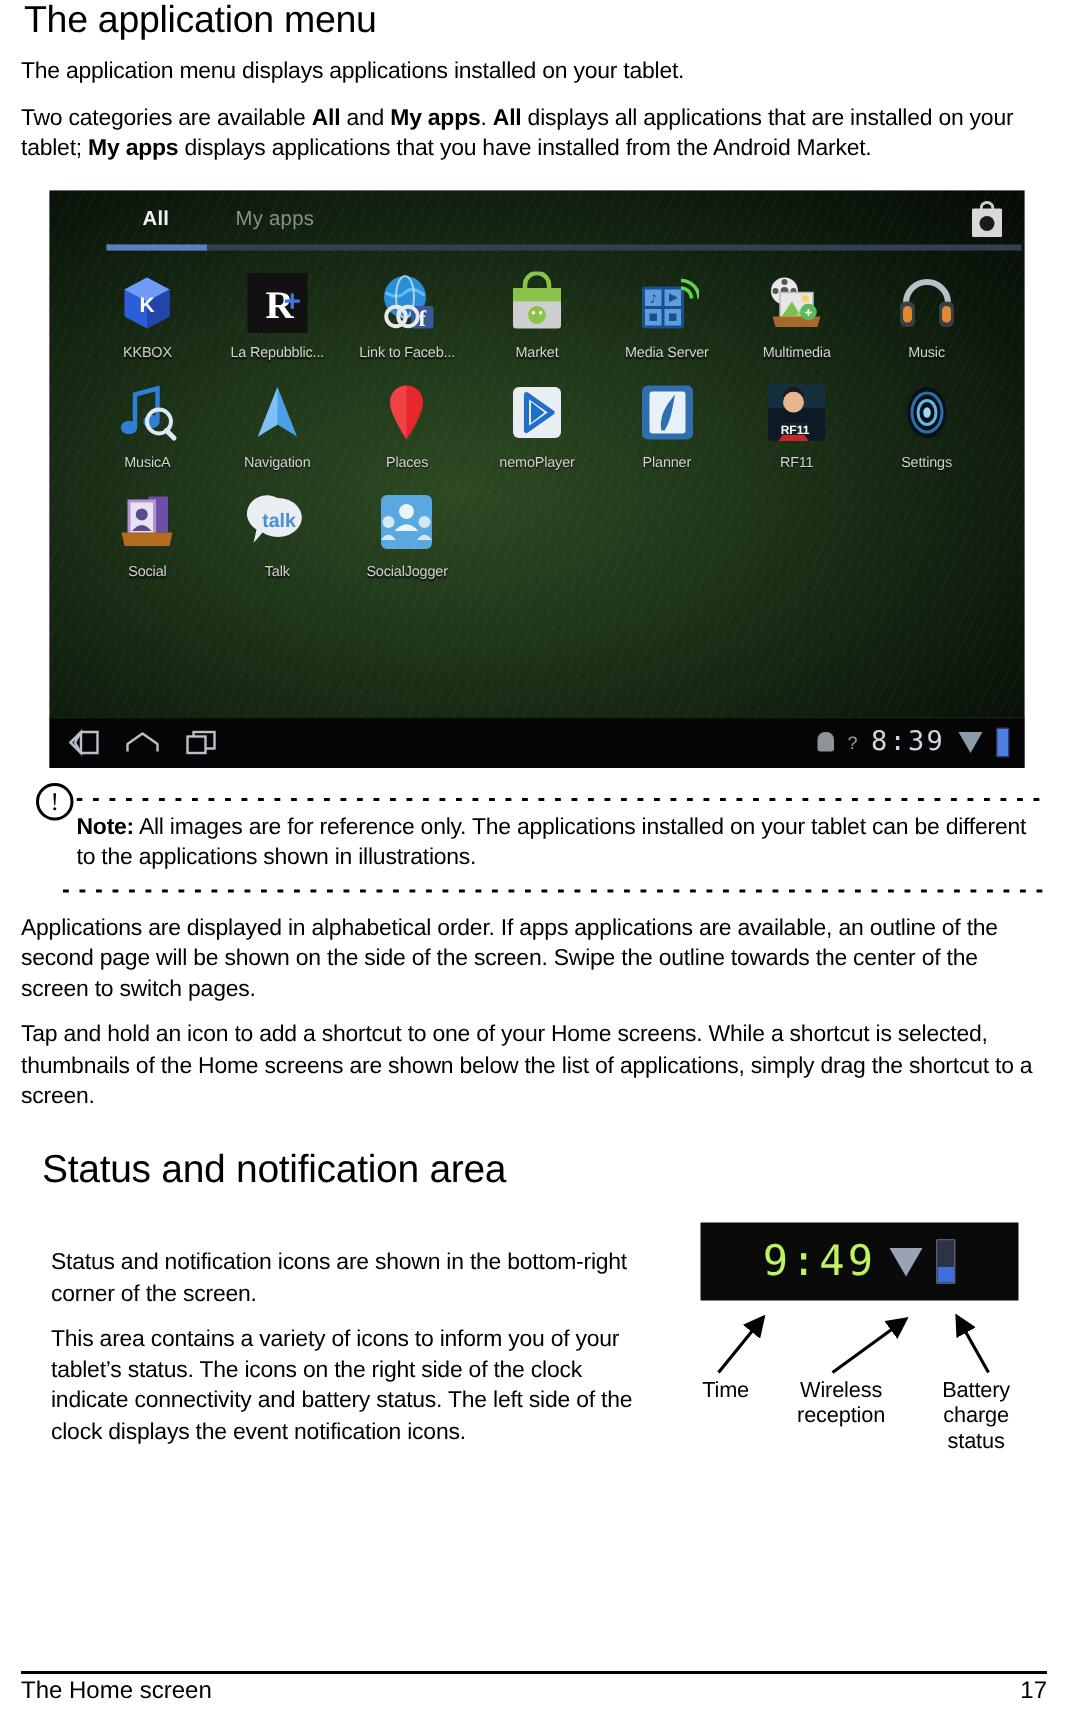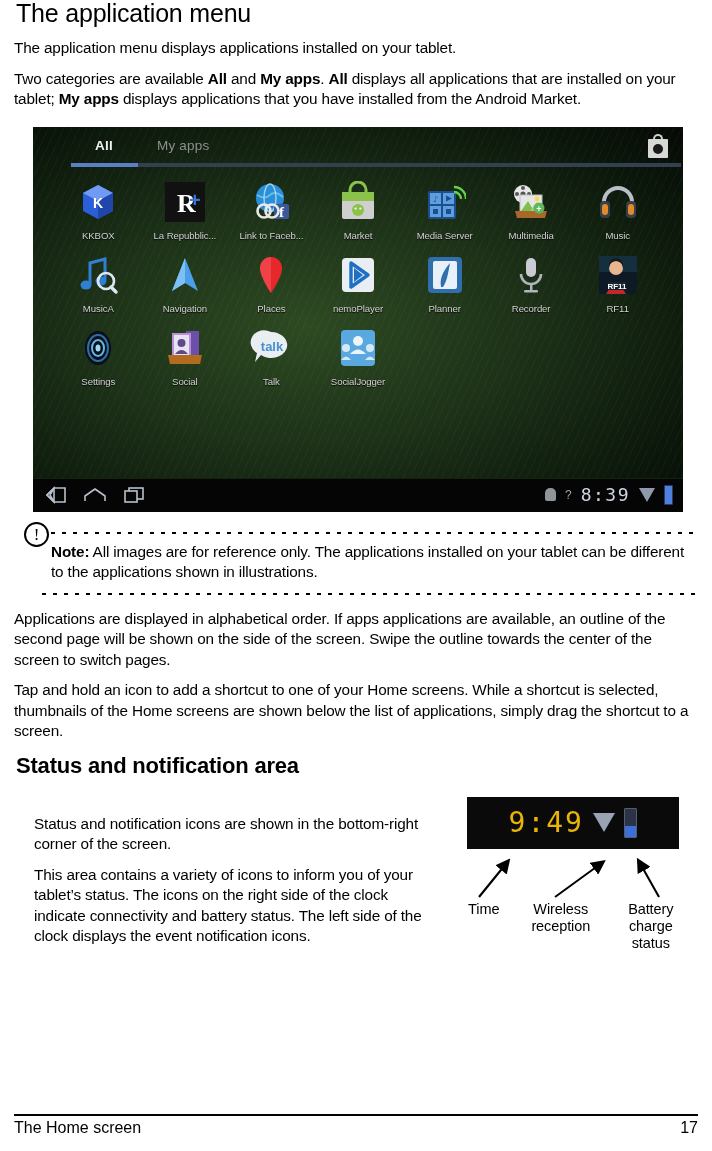--- a/index.html
+++ b/index.html
@@ -17,24 +17,24 @@
   
   .h1 {
     font-size: 25px;
     font-weight: 400;
     letter-spacing: -0.2px;
     margin: 0;
     padding: 0 0 0 2px;
     line-height: 1.05;
   }
   .h2 {
-    font-size: 22px;
-    font-weight: 700;
+    font-size: 26px;
+    font-weight: 400;
     letter-spacing: -0.2px;
-    margin: 0;
+    margin: 12px;
     padding: 0 0 0 2px;
     line-height: 1.05;
   }
   p.body {
     font-size: 15.3px;
     line-height: 20.5px;
     margin: 0;
     padding: 0;
     letter-spacing: -0.15px;
   }
@@ -244,21 +244,21 @@
     width: 212px;
     height: 52px;
     background: #0a0a0a;
     position: relative;
     margin-left: 16px;
     display: flex;
     align-items: center;
     justify-content: center;
     gap: 9px;
   }
-  .statusbar-img .clock-text { font-size: 28px; letter-spacing: 2px; color: #eab308; }
+  .statusbar-img .clock-text { font-size: 28px; letter-spacing: 2px; color: #bef264; }
   .statusbar-img .wifi-tri {
     border-left-width: 11px; border-right-width: 11px; border-top-width: 19px;
     border-top-color: #9aa3b4;
   }
   .statusbar-img .batt {
     width: 13px; height: 30px;
     background: linear-gradient(to top, #3d6fd8 0 38%, #2c3346 38% 100%);
     border: 1px solid #555d6e;
   }
   .callouts {
@@ -484,31 +484,20 @@
         <div class="app-icon">
           <svg width="42" height="42" viewBox="0 0 42 42">
             <rect x="4" y="3" width="34" height="36" rx="4" fill="#2f6fae"></rect>
             <rect x="9" y="7" width="24" height="28" rx="2" fill="#e9f1f8"></rect>
             <path d="M17 33 C15 22 22 14 26 9 C24 20 23 27 19 33 Z" fill="#2f6fae"></path>
           </svg>
         </div>
         <div class="app-label">Planner</div>
       </div>
 
-      <div class="app">
-        <div class="app-icon">
-          <svg width="42" height="42" viewBox="0 0 42 42">
-            <rect x="16" y="4" width="10" height="19" rx="5" fill="#c9ccd2"></rect>
-            <path d="M11 20 a10 10 0 0 0 20 0" stroke="#b0b4bb" stroke-width="2.6" fill="none"></path>
-            <rect x="20" y="29" width="2.5" height="7" fill="#b0b4bb"></rect>
-            <rect x="14" y="36" width="14" height="2.6" rx="1.3" fill="#b0b4bb"></rect>
-          </svg>
-        </div>
-        <div class="app-label">Recorder</div>
-      </div>
 
       <div class="app">
         <div class="app-icon">
           <svg width="42" height="42" viewBox="0 0 42 42">
             <rect x="2" y="2" width="38" height="38" rx="3" fill="#0d1a26"></rect>
             <rect x="2" y="2" width="38" height="16" fill="#14303f"></rect>
             <circle cx="19" cy="14" r="7" fill="#e7b68f"></circle>
             <path d="M12 14 a7 7 0 0 1 14 0 v-3 a7 7 0 0 0 -14 0 z" fill="#1a1a1a"></path>
             <path d="M9 40 q10 -18 20 0 z" fill="#c5262b"></path>
             <rect x="11" y="28" width="18" height="8" rx="1" fill="#16242e"></rect>

